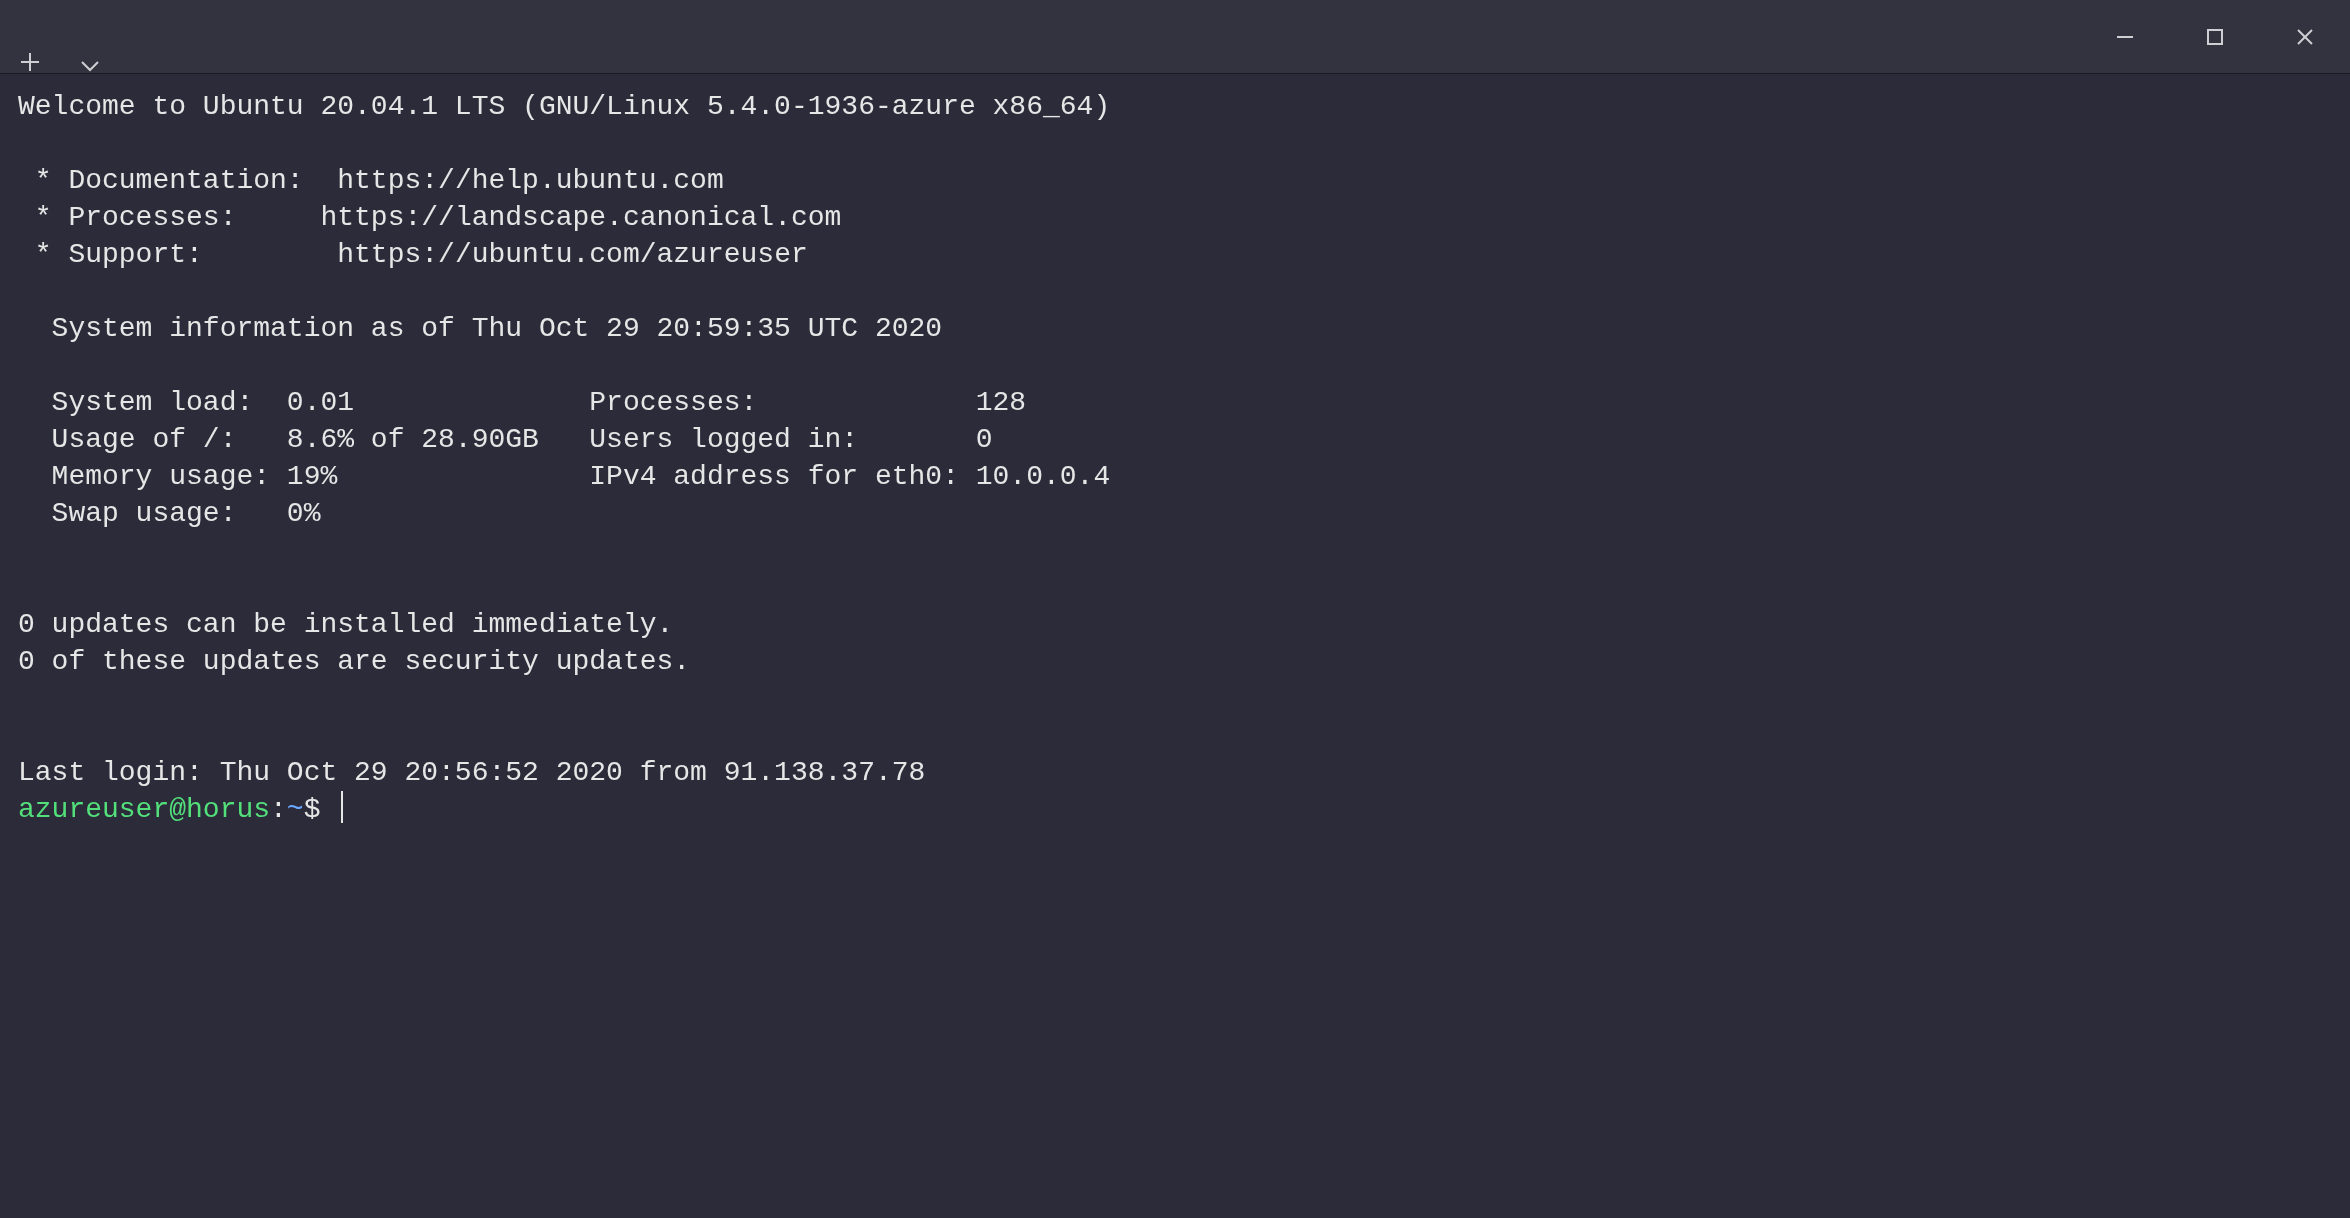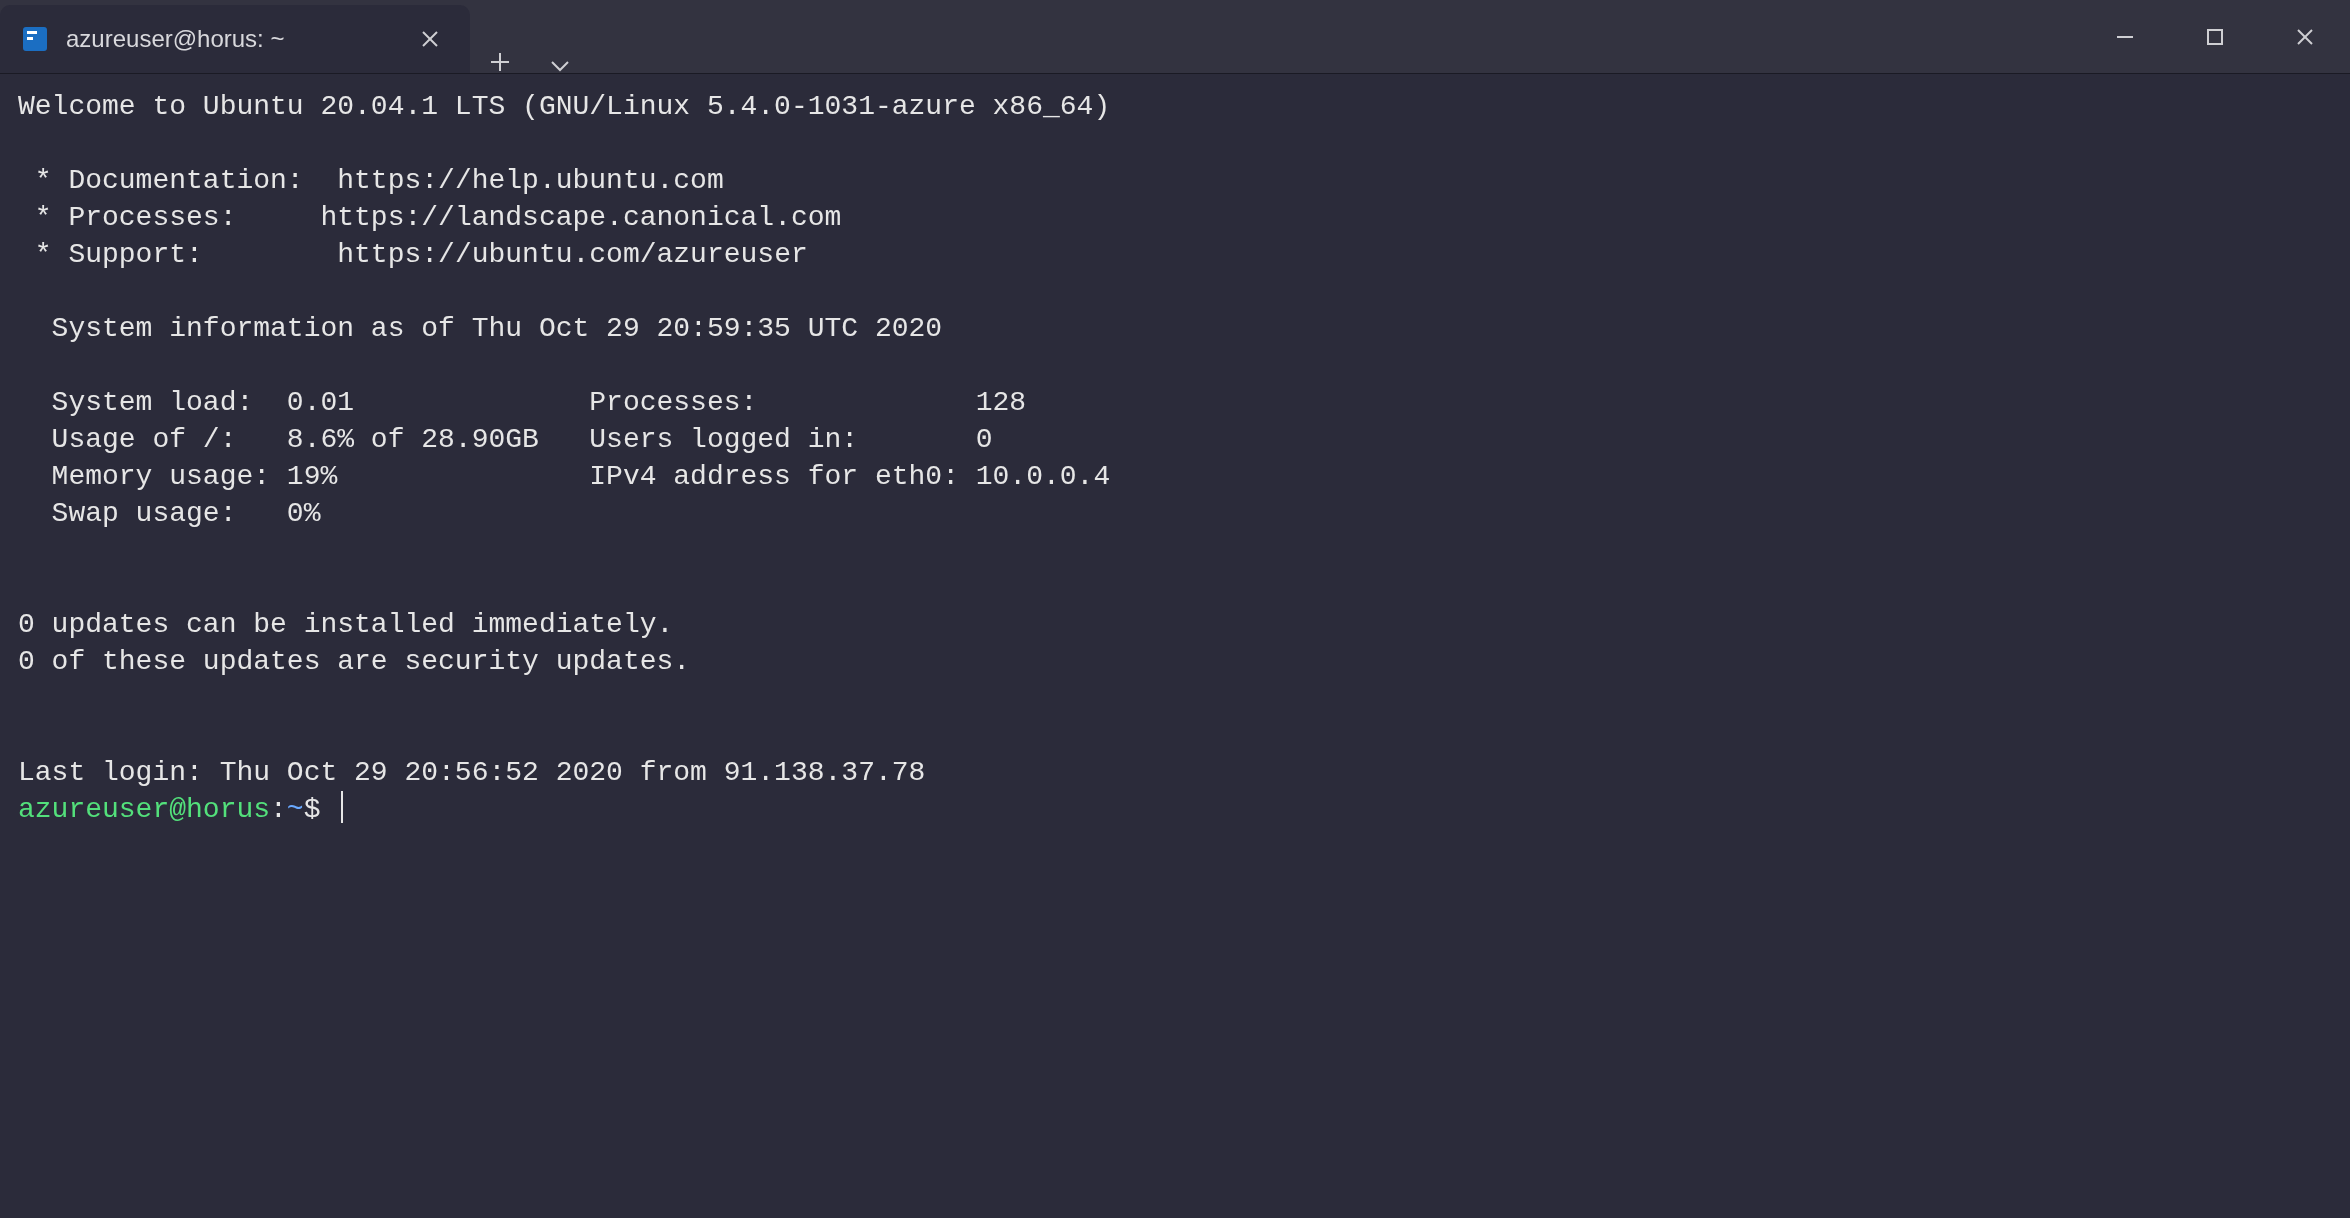--- a/index.html
+++ b/index.html
@@ -149,36 +149,20 @@
 
     svg { display: block; }
   </style>
 </head>
 <body>
 
 <div class="window">
 
   <div class="titlebar">
     <div class="tabs-area">
-      <div class="tab">
-        <span class="tab-icon">
-          <svg width="26" height="26" viewBox="0 0 26 26">
-            <rect x="1" y="1" width="24" height="24" rx="3" fill="#1b6ec2"></rect>
-            <rect x="5" y="5" width="10" height="3" fill="#ffffff"></rect>
-            <rect x="5" y="11" width="6" height="3" fill="#ffffff"></rect>
-          </svg>
-        </span>
-        <span class="tab-title">azureuser@horus: ~</span>
-        <span class="tab-close">
-          <svg width="18" height="18" viewBox="0 0 18 18">
-            <line x1="2" y1="2" x2="16" y2="16" stroke="#cfcfd3" stroke-width="2"></line>
-            <line x1="16" y1="2" x2="2" y2="16" stroke="#cfcfd3" stroke-width="2"></line>
-          </svg>
-        </span>
-      </div>
       <div class="newtab-btn">
         <svg width="22" height="22" viewBox="0 0 22 22">
           <line x1="11" y1="2" x2="11" y2="20" stroke="#cfcfd3" stroke-width="2"></line>
           <line x1="2" y1="11" x2="20" y2="11" stroke="#cfcfd3" stroke-width="2"></line>
         </svg>
       </div>
       <div class="dropdown-btn">
         <svg width="22" height="14" viewBox="0 0 22 14">
           <polyline points="3,3 11,11 19,3" fill="none" stroke="#cfcfd3" stroke-width="2"></polyline>
         </svg>
@@ -197,21 +181,21 @@
       </div>
       <div class="win-btn">
         <svg width="20" height="20" viewBox="0 0 20 20">
           <line x1="3" y1="3" x2="17" y2="17" stroke="#cfcfd3" stroke-width="2"></line>
           <line x1="17" y1="3" x2="3" y2="17" stroke="#cfcfd3" stroke-width="2"></line>
         </svg>
       </div>
     </div>
   </div>
 
-  <div class="terminal"><span>Welcome to Ubuntu 20.04.1 LTS (GNU/Linux 5.4.0-1031-azure x86_64)</span>
+  <div class="terminal"><span>Welcome to Ubuntu 20.04.1 LTS (GNU/Linux 5.4.0-1936-azure x86_64)</span>
 
 <span> * Documentation:  </span><span>https://help.ubuntu.com</span>
 <span> * Processes:     </span><span>https://landscape.canonical.com</span>
 <span> * Support:        </span><span>https://ubuntu.com/azureuser</span>
 
 <span>  System information as of Thu Oct 29 20:59:35 UTC 2020</span>
 
 <span>  System load:  0.01              Processes:             128</span>
 <span>  Usage of /:   8.6% of 28.90GB   Users logged in:       0</span>
 <span>  Memory usage: 19%               IPv4 address for eth0: 10.0.0.4</span>

